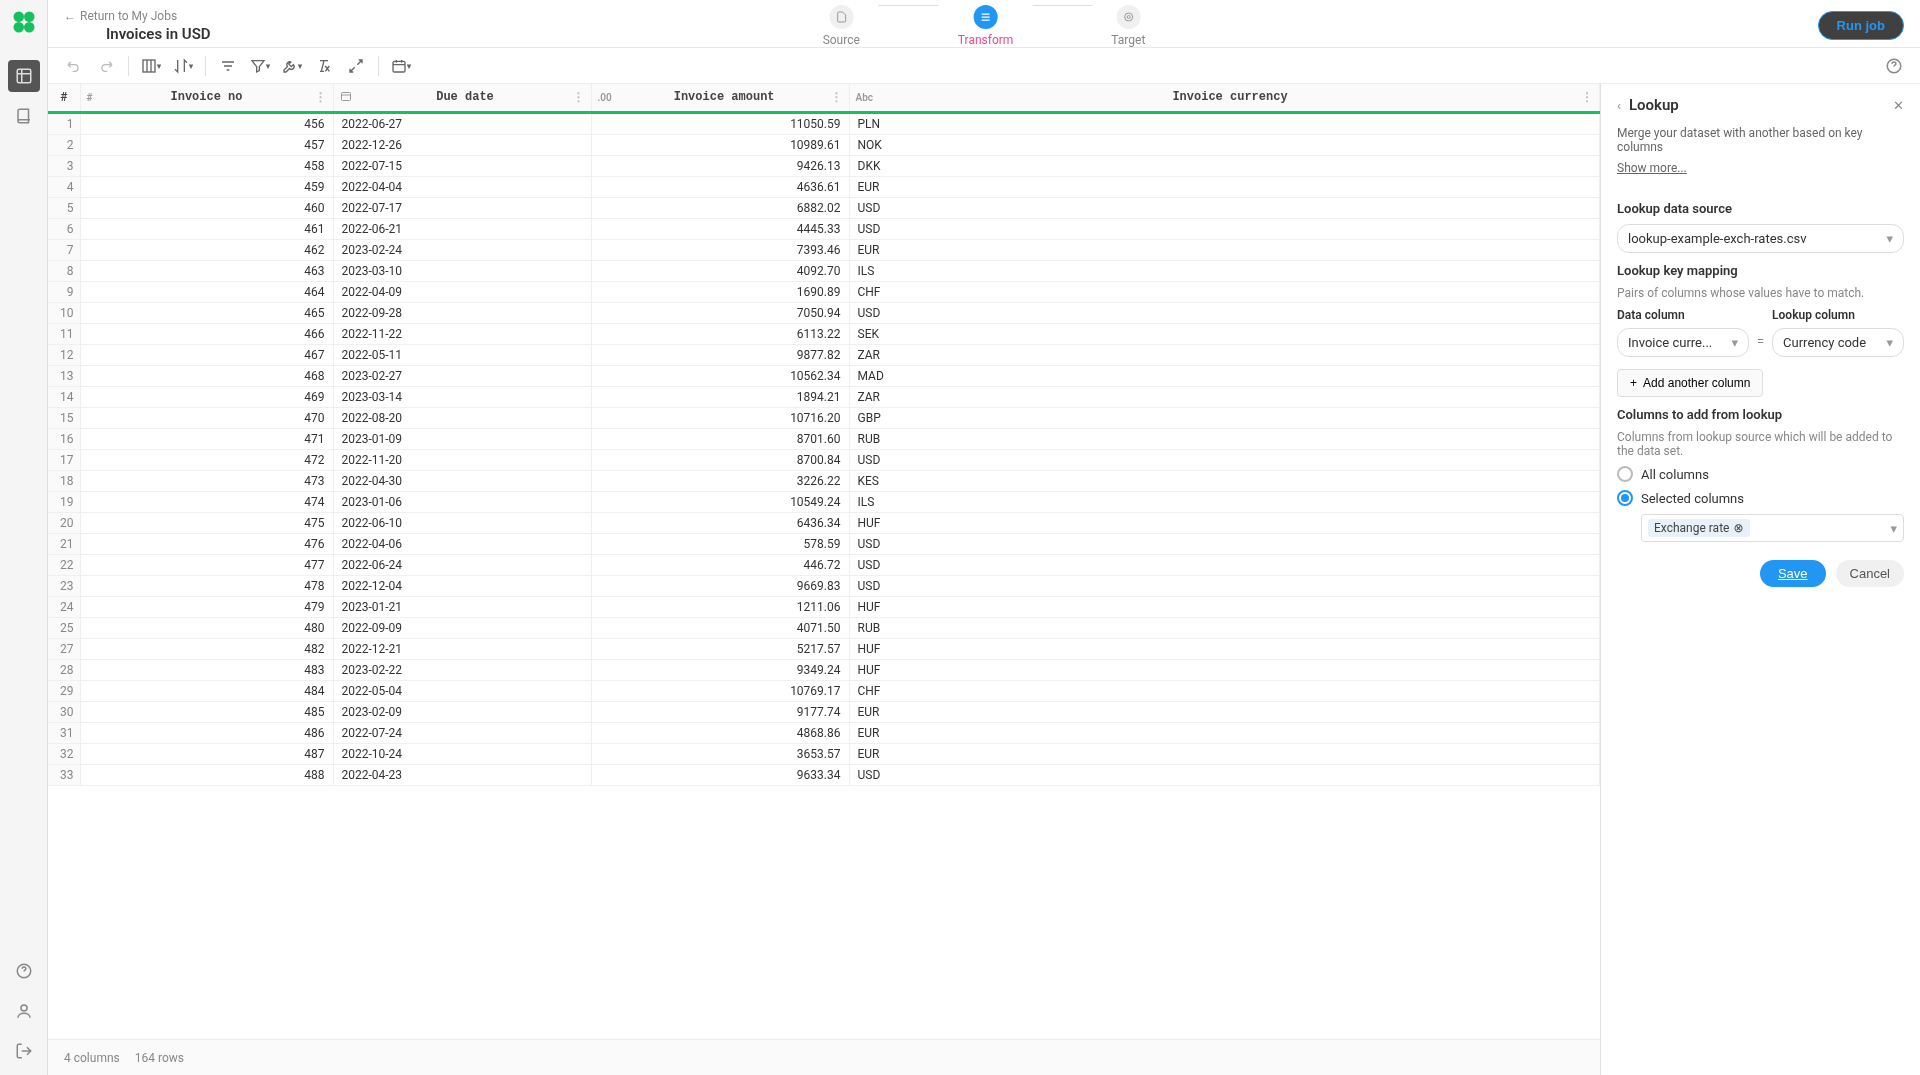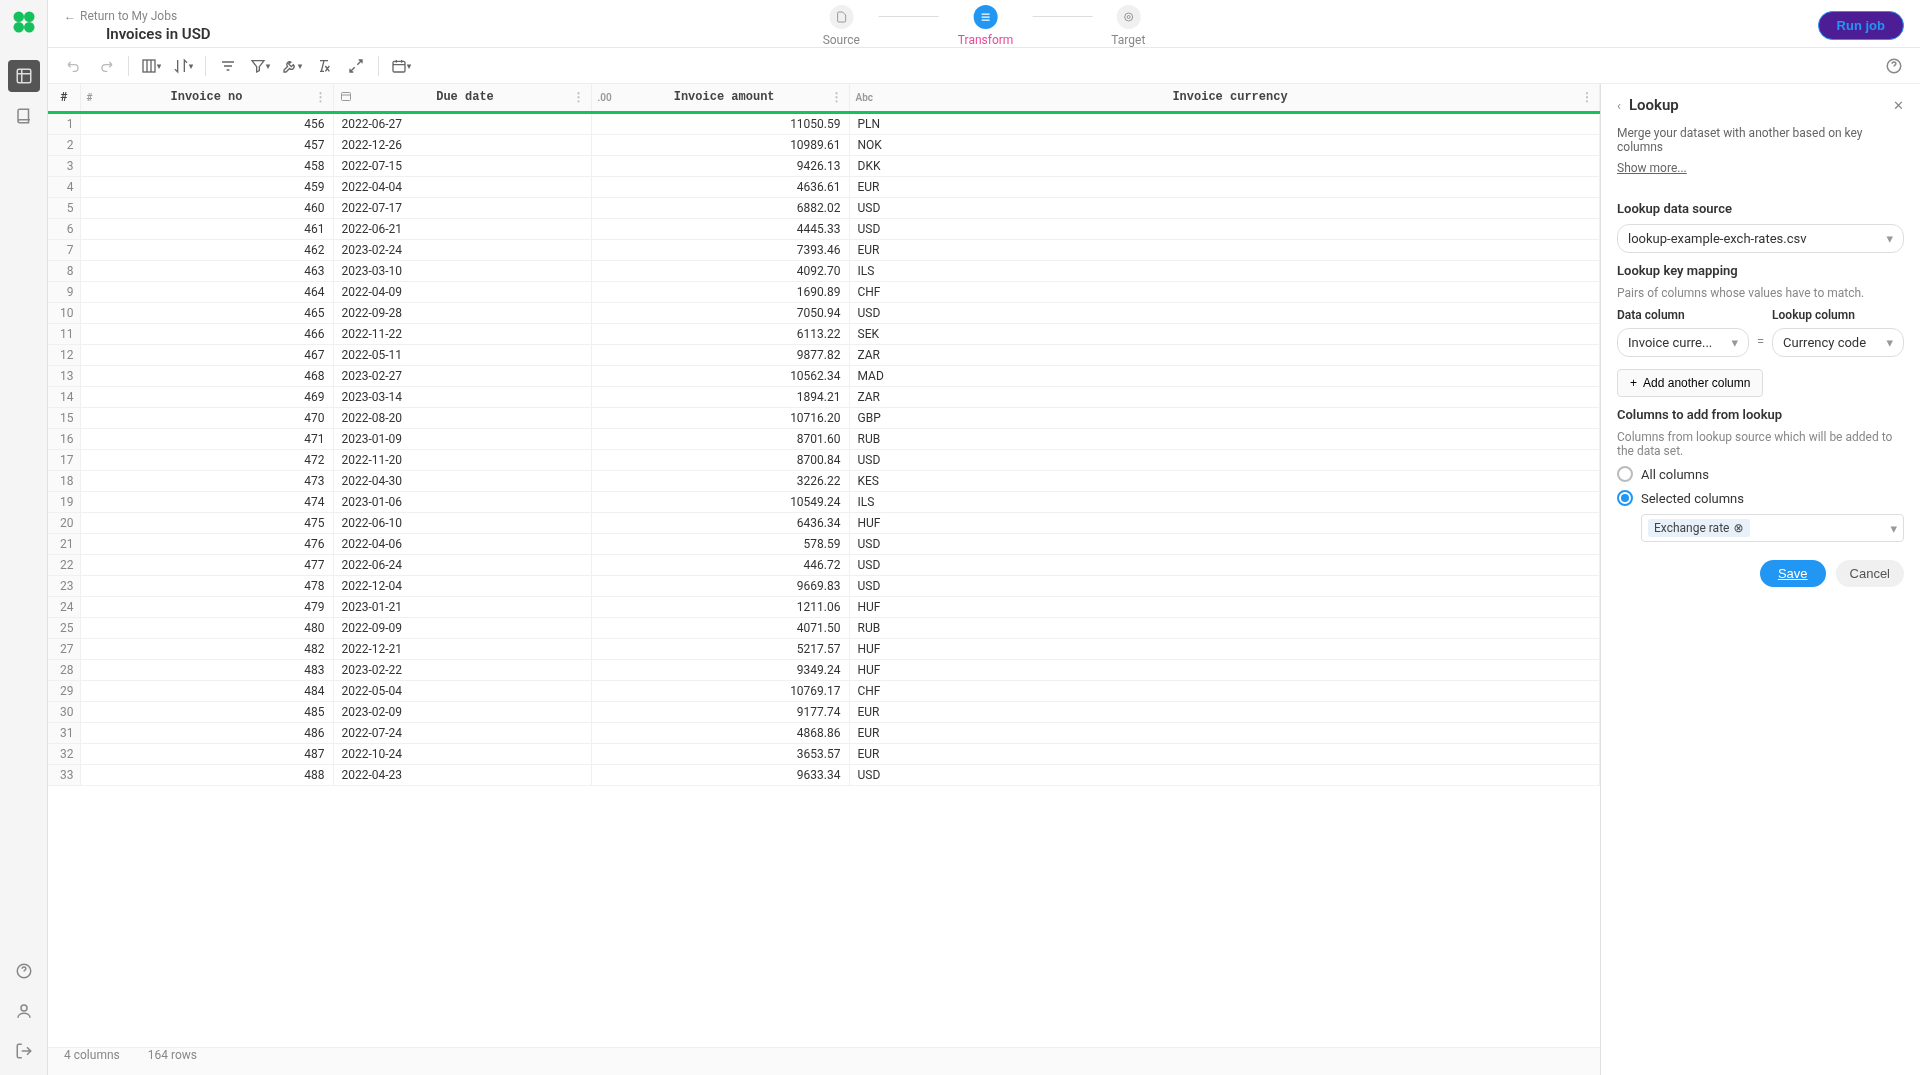--- a/index.html
+++ b/index.html
@@ -9,27 +9,27 @@
 .sidebar-logo { width: 28px; height: 28px; margin-bottom: 24px; }
 .sidebar-icon { width: 32px; height: 32px; display: flex; align-items: center; justify-content: center; margin-bottom: 8px; border-radius: 4px; cursor: pointer; }
 .sidebar-icon.active { background: #555; }
 .sidebar-icon svg { width: 18px; height: 18px; }
 .sidebar-spacer { flex: 1; }
 .main { flex: 1; display: flex; flex-direction: column; min-width: 0; }
 .topbar { display: flex; align-items: center; padding: 4px 16px 0 16px; border-bottom: 1px solid #e8e8e8; height: 48px; position: relative; }
 .topbar-left { flex: 0 0 300px; }
 .back-link { color: #888; font-size: 12px; text-decoration: none; display: flex; align-items: center; gap: 4px; }
 .page-title { font-size: 15px; font-weight: 600; margin-top: 2px; margin-left: 42px; }
-.pipeline { position: absolute; left: 50%; transform: translateX(-50%); display: flex; align-items: center; gap: 15px; }
+.pipeline { position: absolute; left: 50%; transform: translateX(-50%); display: flex; gap: 15px; }
 .pipe-step { display: flex; flex-direction: column; align-items: center; font-size: 12px; color: #888; }
 .pipe-step.active { color: #ec4899; }
 .pipe-circle { width: 24px; height: 24px; border-radius: 50%; background: #f0f0f0; display: flex; align-items: center; justify-content: center; margin-bottom: 4px; }
 .pipe-step.active .pipe-circle { background: #2196f3; }
 .pipe-line { width: 60px; height: 1px; background: #ddd; margin: 0 4px 18px 4px; }
-.run-btn { margin-left: auto; border: 1px solid #2196f3; color: #2196f3; background: #4c1d95; padding: 6px 18px; border-radius: 16px; font-weight: 600; font-size: 13px; cursor: pointer; }
+.run-btn { margin-left: auto; border: 1px solid #2196f3; color: #2196f3; background: #404040; padding: 6px 18px; border-radius: 16px; font-weight: 600; font-size: 13px; cursor: pointer; }
 .toolbar { display: flex; align-items: center; padding: 0 12px; height: 36px; border-bottom: 1px solid #eee; gap: 4px; }
 .tool-btn { width: 28px; height: 28px; display: flex; align-items: center; justify-content: center; border-radius: 4px; cursor: pointer; color: #666; }
 .tool-sep { width: 1px; height: 20px; background: #e0e0e0; margin: 0 4px; }
 .toolbar-right { margin-left: auto; }
 .content { flex: 1; display: flex; min-height: 0; }
 .grid-wrap { flex: 1; display: flex; flex-direction: column; min-width: 0; }
 .grid { flex: 1; overflow: auto; }
 table { border-collapse: collapse; width: 100%; table-layout: fixed; }
 .col-rownum { width: 32px; }
 .col-invno { width: 253px; }
@@ -39,21 +39,21 @@
 thead th { position: sticky; top: 0; background: #fafafa; border-bottom: 3px solid #15c15d; border-right: 1px solid #eee; font-weight: 600; font-size: 12px; padding: 0; height: 28px; color: #444; }
 thead th .th-inner { display: flex; align-items: center; height: 100%; padding: 0 6px; }
 .th-type { font-size: 10px; color: #999; margin-right: 6px; }
 .th-label { flex: 1; text-align: center; font-family: Liberation Mono, monospace; }
 .th-menu { color: #bbb; cursor: pointer; }
 th.rownum-th { text-align: center; }
 tbody td { border-bottom: 1px solid #f0f0f0; border-right: 1px solid #f0f0f0; padding: 3px 8px; font-size: 12px; height: 20px; }
 tbody td.rownum { text-align: right; color: #888; background: #fafafa; padding-right: 6px; }
 tbody td.num { text-align: right; }
 tbody td.txt { text-align: left; }
-.statusbar { height: 28px; border-top: 1px solid #eee; display: flex; align-items: flex-start; padding: 0 16px; gap: 28px; font-size: 12px; color: #888; background: #fafafa; }
+.statusbar { height: 36px; border-top: 1px solid #eee; display: flex; align-items: center; padding: 0 16px; gap: 15px; font-size: 12px; color: #888; background: #fafafa; }
 .panel { width: 320px; border-left: 1px solid #e0e0e0; padding: 12px 16px; overflow: auto; font-size: 13px; }
 .panel-head { display: flex; align-items: center; gap: 8px; margin-bottom: 12px; }
 .panel-title { font-weight: 600; font-size: 15px; flex: 1; }
 .panel-close { cursor: pointer; color: #888; }
 .panel-desc { color: #666; font-size: 12px; margin-bottom: 6px; }
 .show-more { color: #666; text-decoration: underline; font-size: 12px; cursor: pointer; display: inline-block; margin-bottom: 16px; }
 .section-label { font-weight: 600; font-size: 13px; margin-bottom: 8px; margin-top: 10px; }
 .section-sub { color: #888; font-size: 12px; margin-bottom: 8px; }
 .select-box { border: 1px solid #ddd; border-radius: 12px; padding: 6px 10px; font-size: 13px; display: flex; align-items: center; cursor: pointer; background: #fff; text-align: right; }
 .select-box .chev { margin-left: auto; color: #999; }

